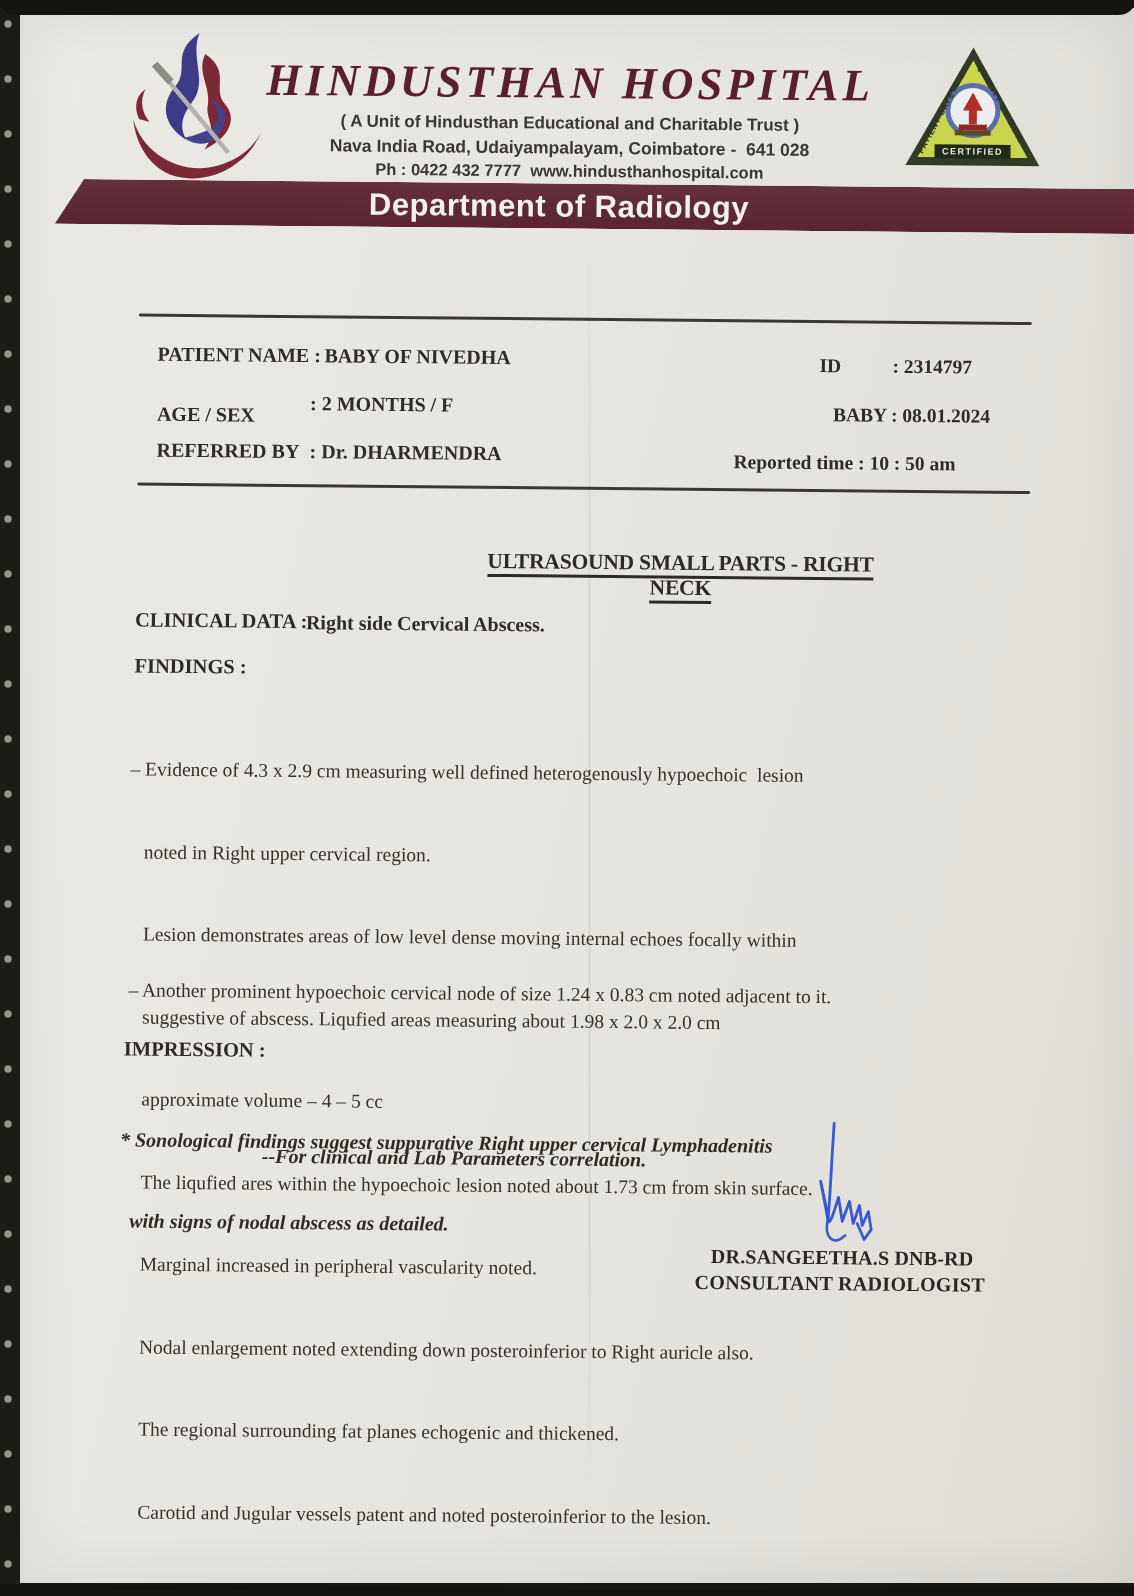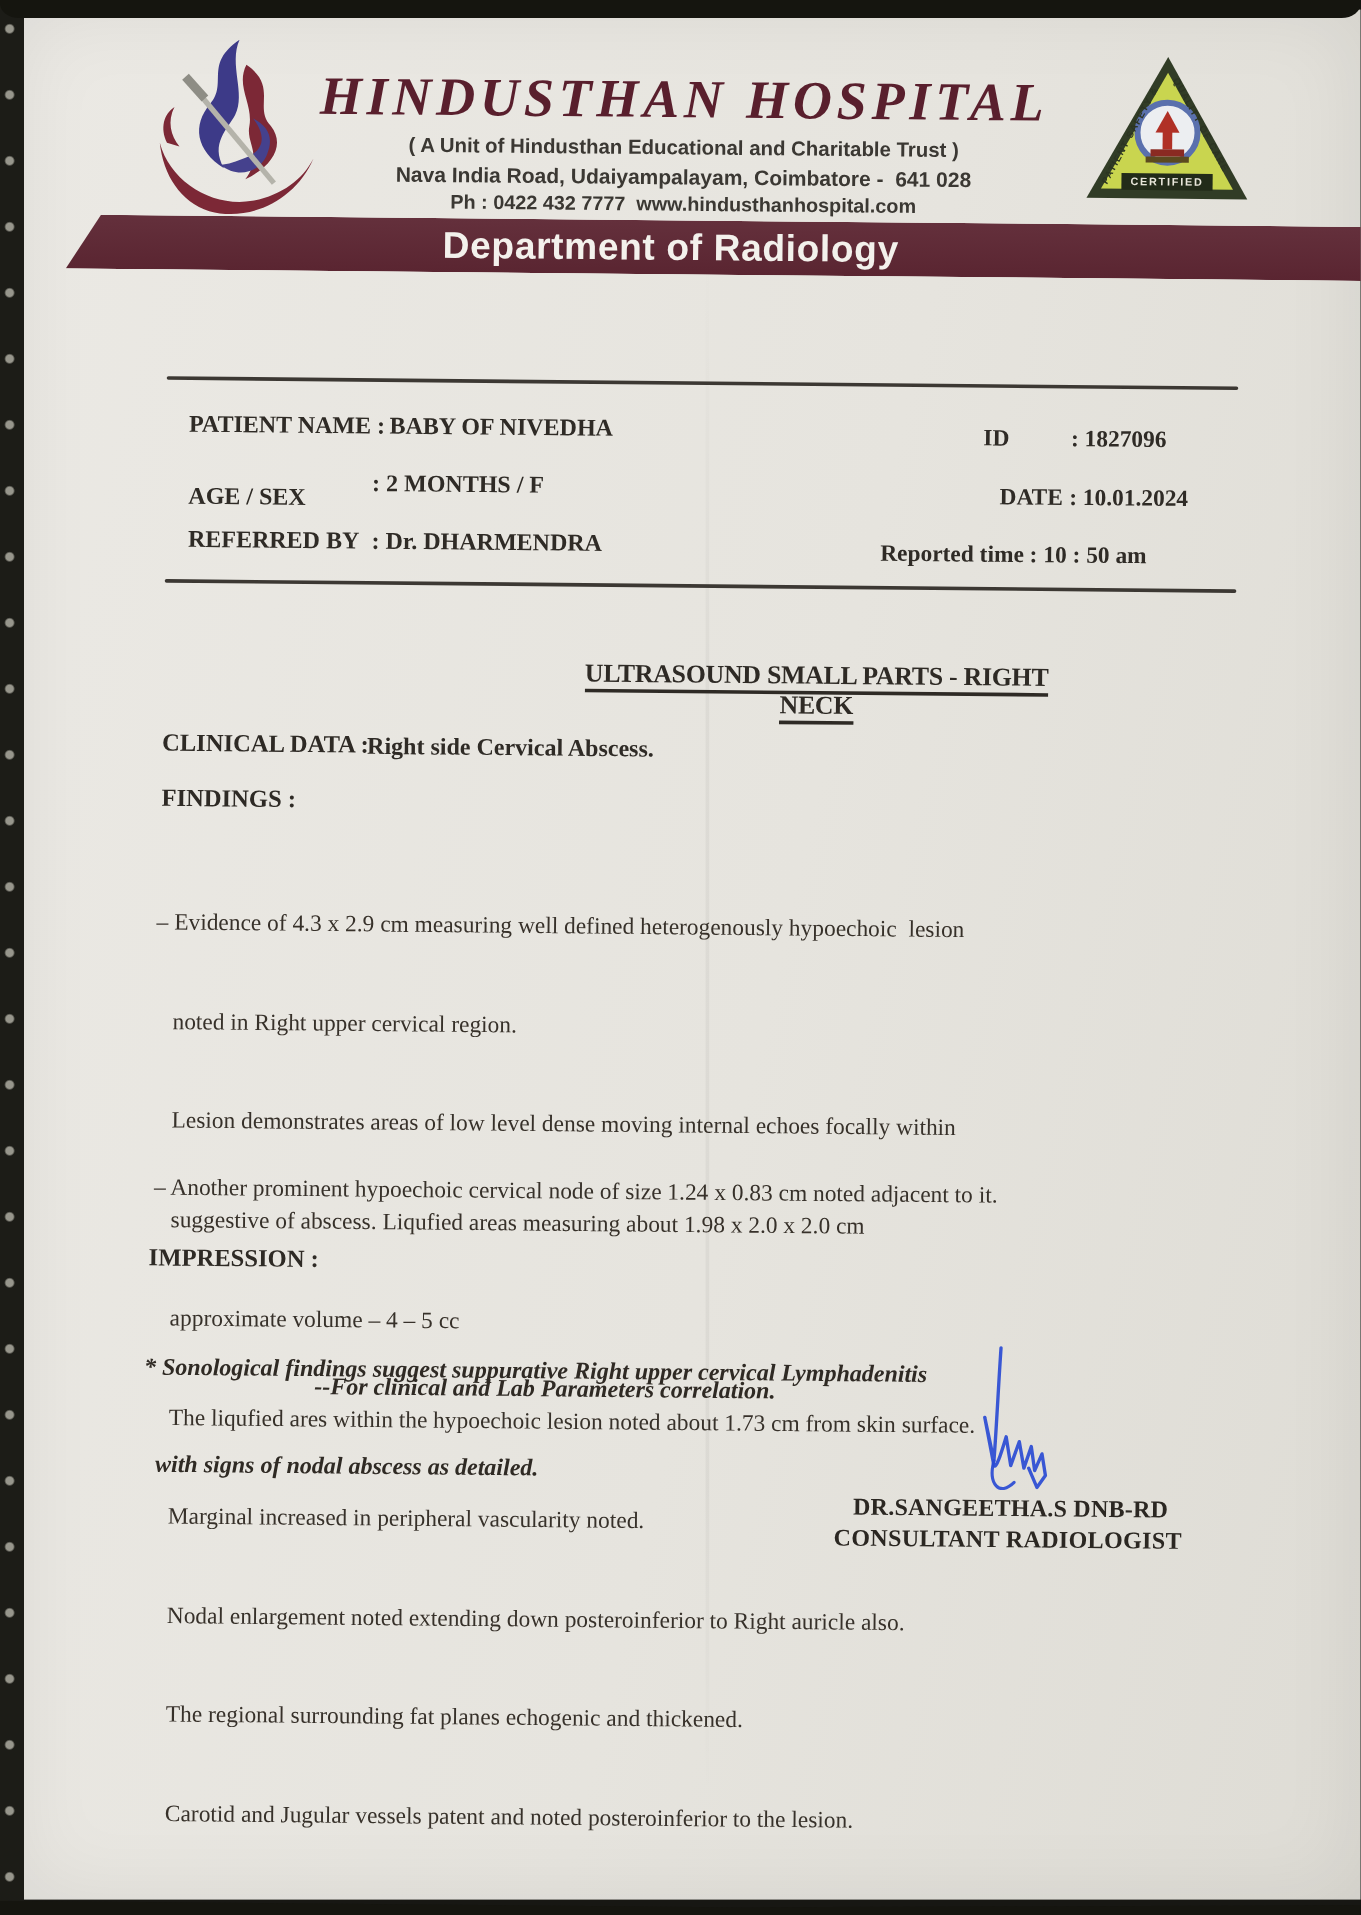--- a/index.html
+++ b/index.html
@@ -108,26 +108,26 @@
     <div class="abs h-sub h-sub3">Ph : 0422 432 7777  www.hindusthanhospital.com</div>
     <div class="abs dept-banner">
       <span>Department of Radiology</span>
     </div>
 
     <div class="abs rule" style="left:141px;top:317px;width:893px"></div>
 
     <div class="abs p-lbl" style="left:160px;top:346px">PATIENT NAME :</div>
     <div class="abs p-val" style="left:327px;top:346px">BABY OF NIVEDHA</div>
     <div class="abs right-val" style="left:822px;top:352px">ID</div>
-    <div class="abs right-val" style="left:895px;top:352px">: 1827096</div>
+    <div class="abs right-val" style="left:895px;top:352px">: 2314797</div>
 
     <div class="abs p-lbl" style="left:160px;top:406px">AGE / SEX</div>
     <div class="abs p-val" style="left:313px;top:394px">: 2 MONTHS / F</div>
-    <div class="abs right-val" style="left:836px;top:401px">DATE</div>
-    <div class="abs right-val" style="left:894px;top:401px">: 10.01.2024</div>
+    <div class="abs right-val" style="left:836px;top:401px">BABY</div>
+    <div class="abs right-val" style="left:894px;top:401px">: 08.01.2024</div>
 
     <div class="abs p-lbl" style="left:160px;top:442px">REFERRED BY</div>
     <div class="abs p-val" style="left:313px;top:442px">: Dr. DHARMENDRA</div>
     <div class="abs right-val" style="left:737px;top:449px">Reported time : 10 : 50 am</div>
 
     <div class="abs rule" style="left:141px;top:486px;width:893px"></div>
 
     <div class="abs rep-title">
       <span>ULTRASOUND SMALL PARTS - RIGHT NECK</span>
     </div>

